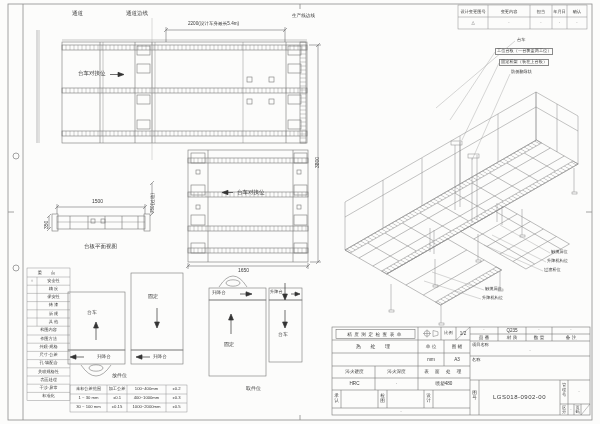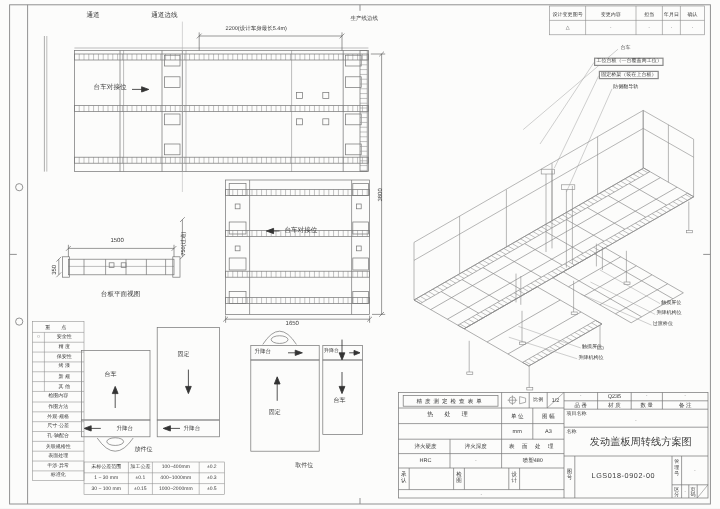--- a/index.html
+++ b/index.html
@@ -439,21 +439,20 @@
 <span class="t f45 ctr" style="left:498px;top:327.5px;width:28px">Q235</span>
 <span class="t f4 ctr" style="left:526px;top:328px;width:26px">·</span>
 <span class="t f4 ctr" style="left:552px;top:328px;width:38px">·</span>
 <span class="t f45 ctr" style="left:470px;top:334.5px;width:28px">品 番</span>
 <span class="t f45 ctr" style="left:498px;top:334.5px;width:28px">材 质</span>
 <span class="t f45 ctr" style="left:526px;top:334.5px;width:26px">数 量</span>
 <span class="t f45 ctr" style="left:552px;top:334.5px;width:38px">备 注</span>
 <span class="t f4" style="left:472px;top:342.5px">项目名称</span>
 <span class="t f45 ctr" style="left:470px;top:348px;width:120px">·</span>
 <span class="t f4" style="left:472px;top:357.5px">名称</span>
-<span class="t f9 ctr" style="left:479px;top:364px;width:110px">发动盖板周转线方案图</span>
 <span class="t f45 vstack" style="left:471.5px;top:390px;width:6px">图号</span>
 <span class="t f6 ctr" style="left:480px;top:394px;width:79px;letter-spacing:0.5px">LGS018-0902-00</span>
 <span class="t f4 vstack" style="left:561.5px;top:383px;width:5px">管理号</span>
 <span class="t f45 ctr" style="left:568px;top:389px;width:22px">·</span>
 <span class="t f4 vstack" style="left:561.5px;top:405.5px;width:5px">区分</span>
 <span class="t f4 ctr" style="left:568px;top:407.5px;width:6px">·</span>
 <span class="t f4 vstack" style="left:575px;top:405.5px;width:5px">页码</span>
 
 </div>
 

